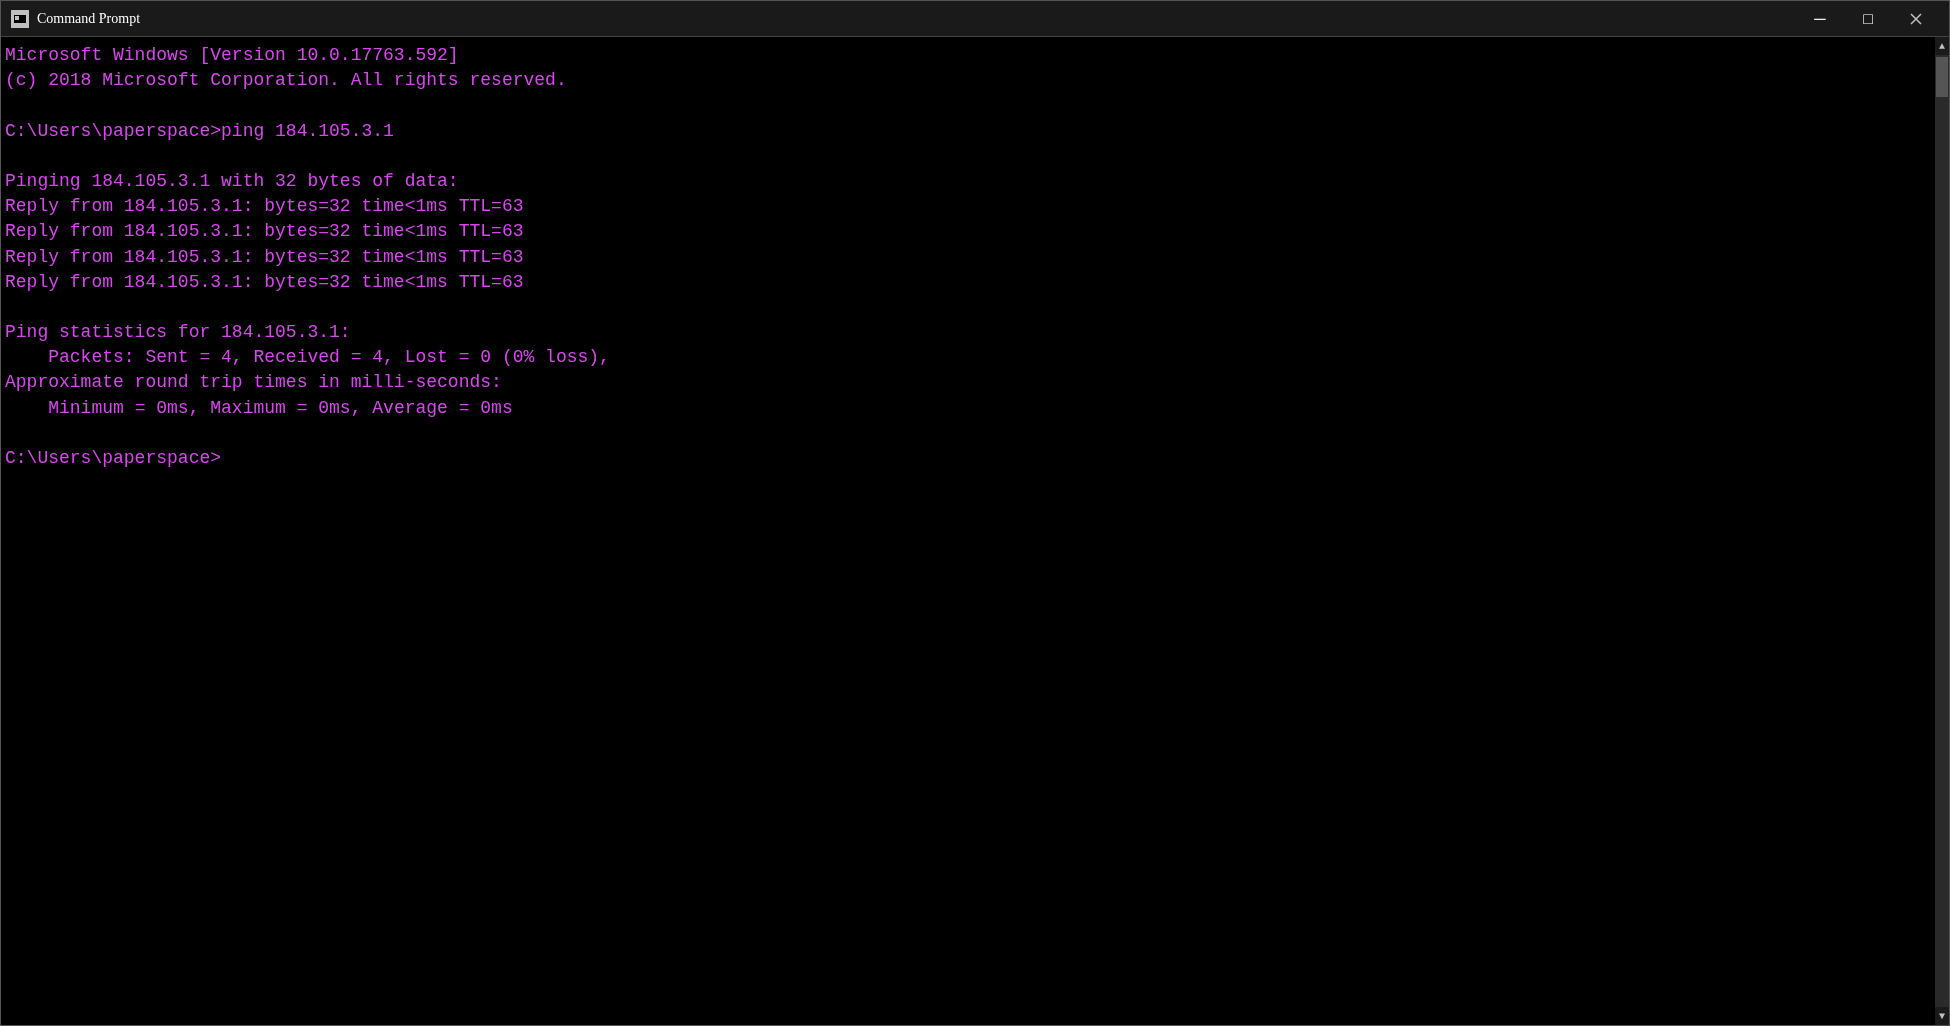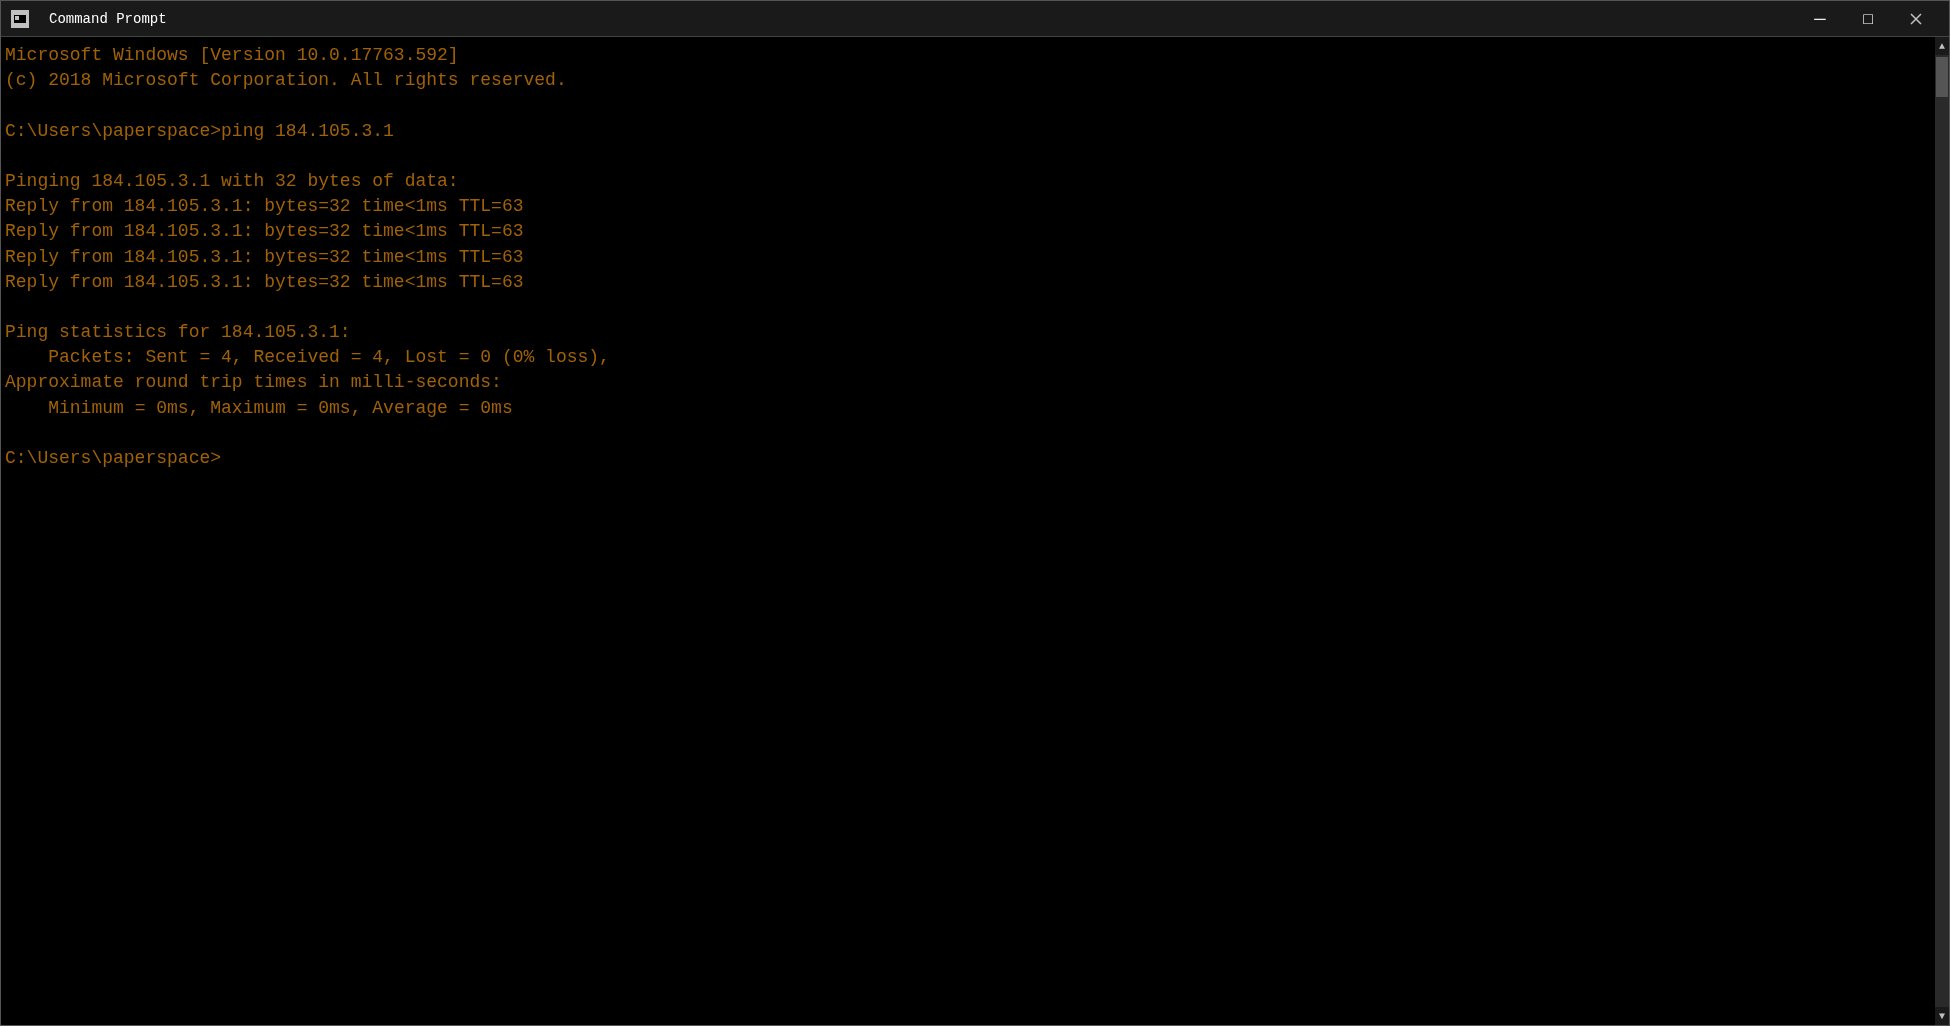--- a/index.html
+++ b/index.html
@@ -61,22 +61,21 @@
       left: 1px;
       width: 4px;
       height: 4px;
       background: #c0c0c0;
     }
 
     .title-bar-title {
       flex: 1;
       color: #fff;
       font-size: 14px;
-      font-family: Liberation Mono, monospace;
-      margin-left: 12px;
+      font-family: Liberation Serif, serif;
     }
 
     .title-bar-controls {
       display: flex;
       gap: 2px;
     }
 
     .title-bar-btn {
       width: 46px;
       height: 32px;
@@ -97,21 +96,21 @@
       padding: 6px 4px;
       font-size: 18px;
       line-height: 1.4;
       overflow: hidden;
       position: relative;
     }
 
     .console-body pre {
       white-space: pre-wrap;
       word-break: break-all;
-      color: #a16207;
+      color: #d946ef;
       font-family: 'Courier New', Courier, monospace;
       font-size: 18px;
       line-height: 1.4;
     }
 
     .scrollbar-right {
       position: absolute;
       right: 0;
       top: 0;
       width: 14px;

